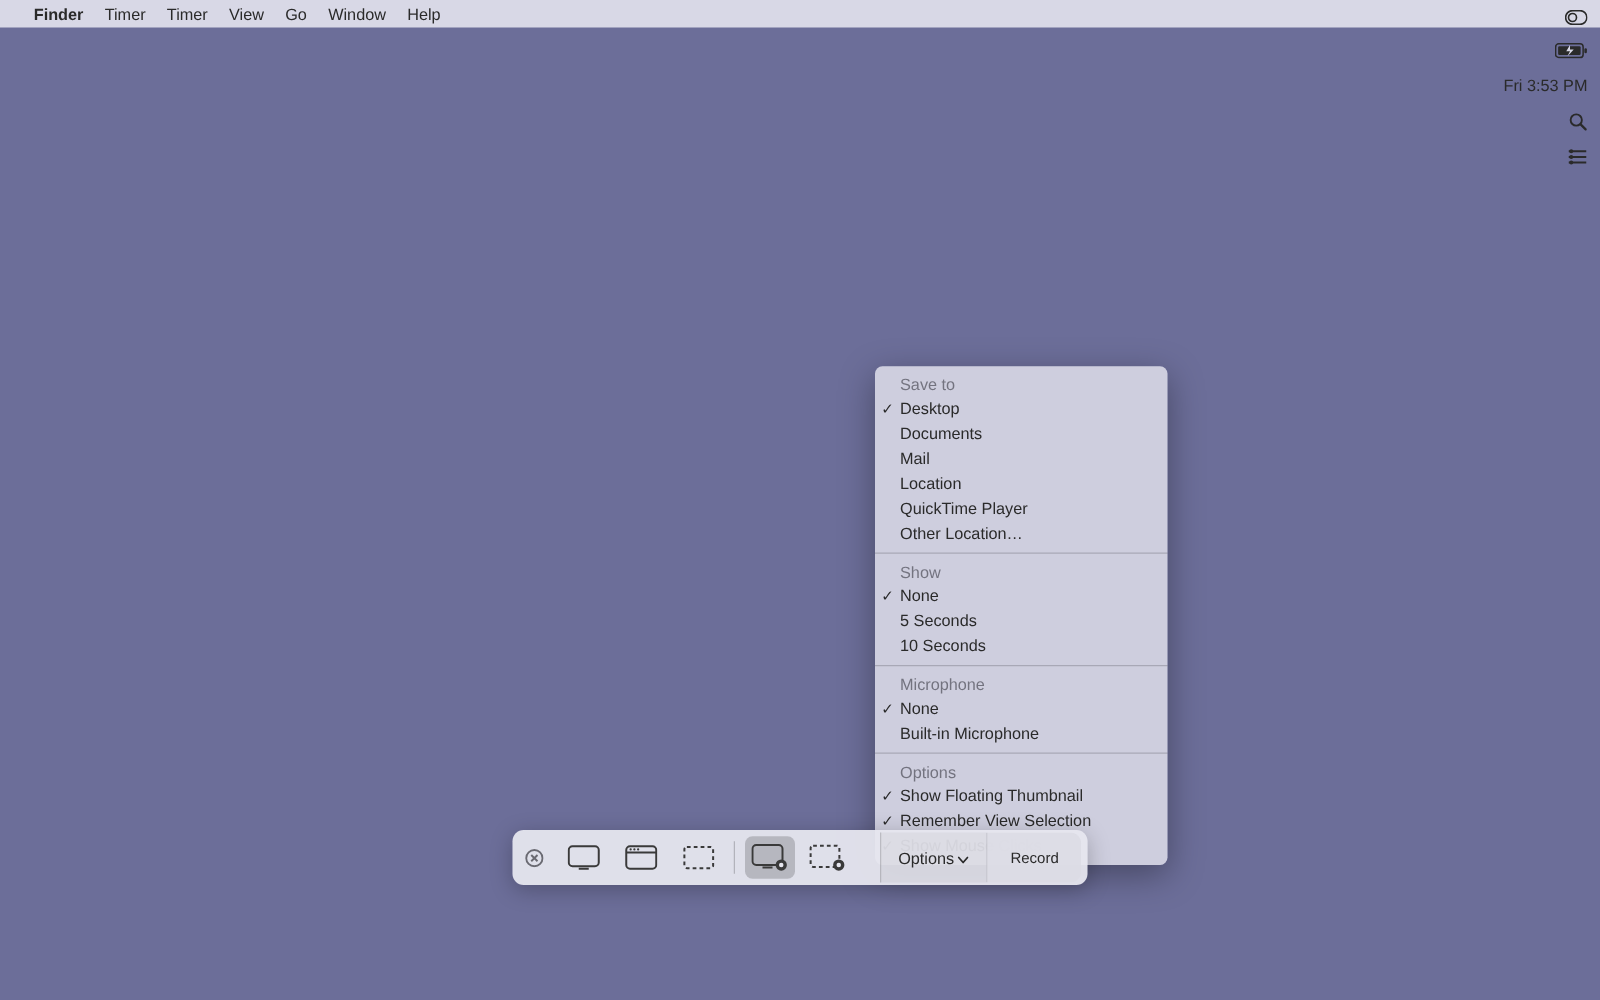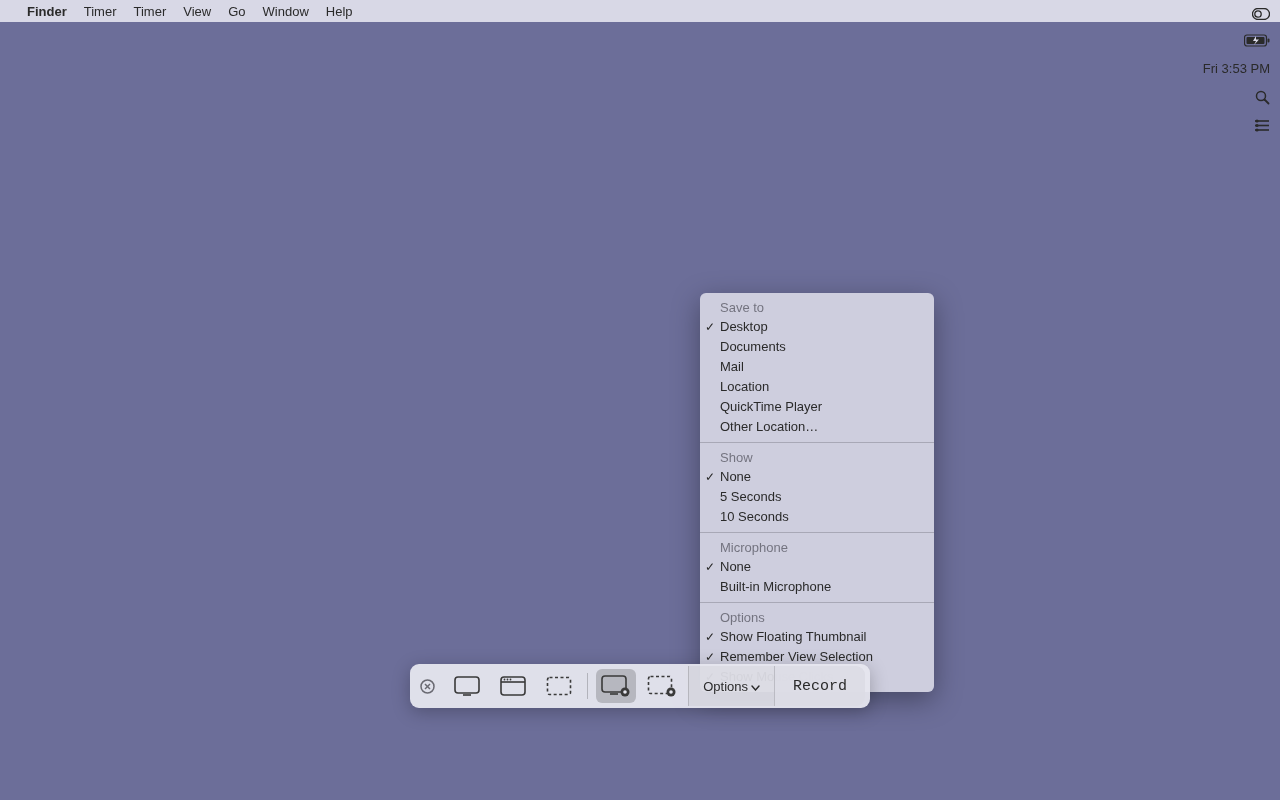--- a/index.html
+++ b/index.html
@@ -81,28 +81,27 @@
       font-size: 13px;
       color: #2a2a2a;
       border-left: 1px solid rgba(0,0,0,0.15);
       background: rgba(0,0,0,0.04);
     }
     .tb-record {
       height: 40px;
       padding: 0 18px;
       display: flex;
       align-items: center;
-      font-size: 15px;
+      font-size: 12px;
       color: #2a2a2a;
       cursor: pointer;
       border-left: 1px solid rgba(0,0,0,0.15);
       background: rgba(220,220,228,0.9);
       border-top-right-radius: 9px;
       border-bottom-right-radius: 9px;
-      font-family: Liberation Mono, monospace;
     }
     .tb-spacer { flex: 1; }
 
     .options-menu {
       position: absolute;
       left: 700px;
       top: 293px;
       width: 234px;
       background: rgba(210, 210, 225, 0.96);
       border-radius: 6px;

